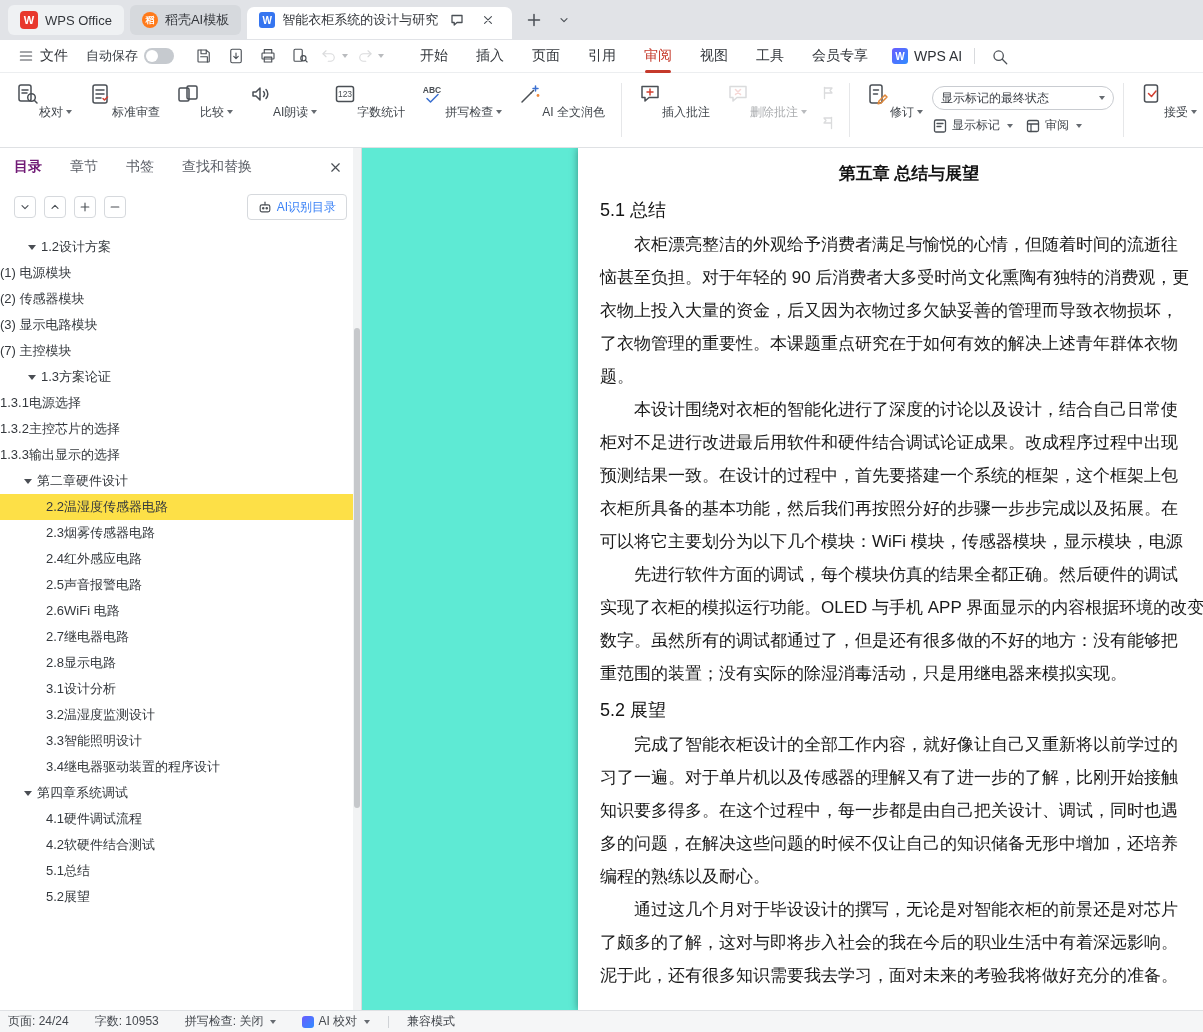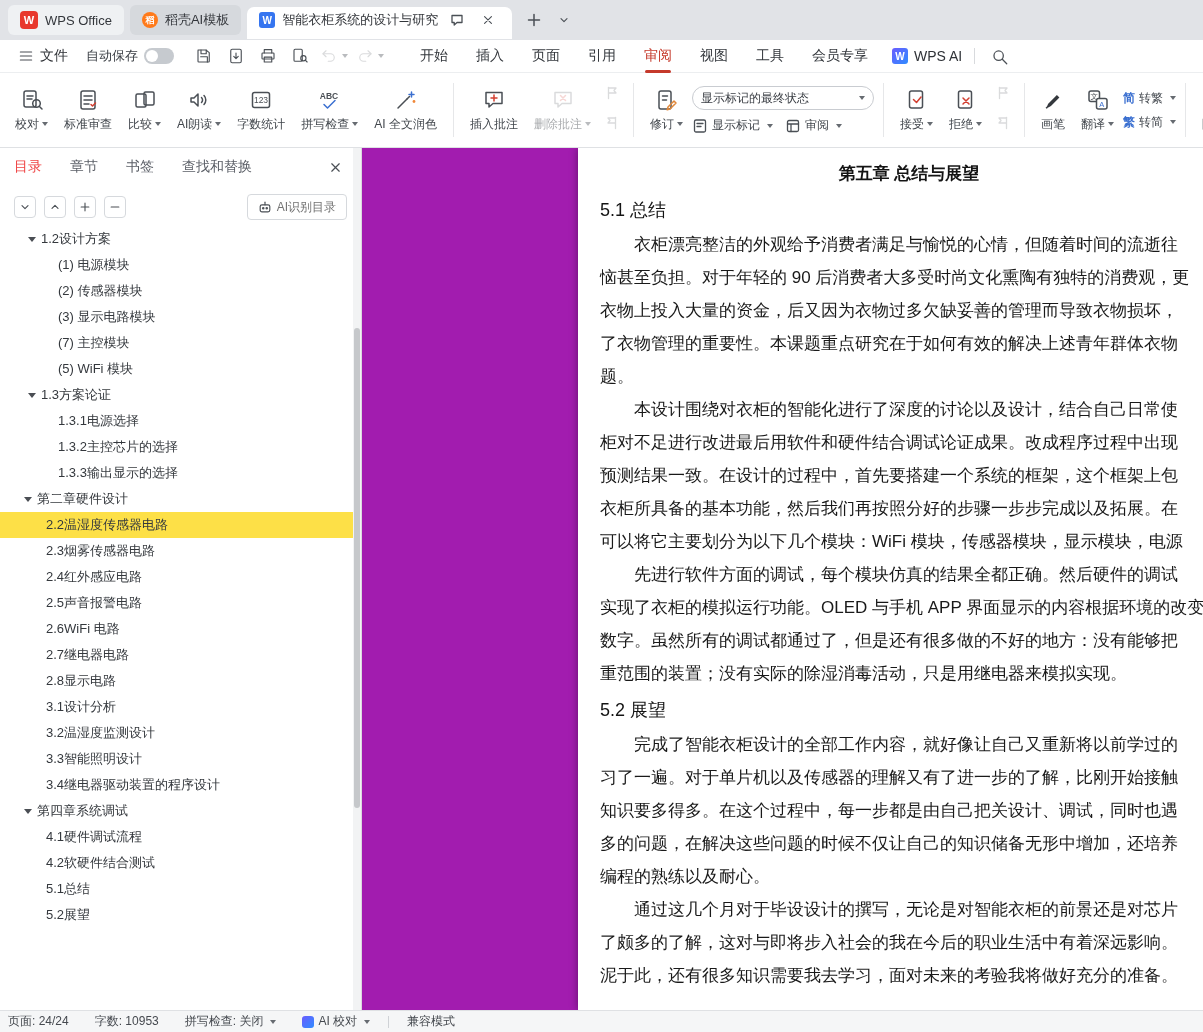--- a/index.html
+++ b/index.html
@@ -35,55 +35,55 @@
   .menu-tabs{display:flex;align-items:center;margin-left:14px;height:33px}
   .menu-tab{position:relative;height:33px;display:flex;align-items:center;padding:0 14px;font-size:14px;color:#33373c;cursor:default}
   .menu-tab[data-active="true"]{color:#c5392b}
   .menu-tab[data-active="true"]::after{content:"";position:absolute;left:15px;right:15px;bottom:0;height:3px;background:#c5392b;border-radius:2px}
   .wpsai{display:flex;align-items:center;gap:6px;font-size:14px;color:#2f3237;margin-left:10px}
   .vsep{width:1px;height:16px;background:#d8dadd;margin:0 12px}
   .cdn{display:inline-block;width:0;height:0;border-left:3.5px solid transparent;border-right:3.5px solid transparent;border-top:4px solid #666b71;margin-left:3px}
 
   
   .ribbon{height:75px;background:#fff;border-bottom:1px solid #dfe1e4;display:flex;align-items:center;padding:0 8px;gap:2px;overflow:hidden;flex:0 0 auto;white-space:nowrap}
-  .rb-big{display:flex;flex-direction:column;align-items:center;justify-content:center;height:64px;padding:4px 7px;border-radius:4px;cursor:default;flex:0 0 auto}
+  .rb-big{display:flex;flex-direction:row;justify-content:center;height:64px;padding:4px 7px;border-radius:4px;cursor:default;flex:0 0 auto}
   .rb-label{font-size:12px;color:#41464c;margin-top:4px;display:flex;align-items:center}
   .rb-sep{width:1px;height:54px;background:#e6e7e9;margin:0 7px;flex:0 0 auto}
   .rb-col{display:flex;flex-direction:column;justify-content:center;gap:7px;flex:0 0 auto}
   .rb-combo{width:182px;height:24px;border:1px solid #c9ccd1;border-radius:12px;display:flex;align-items:center;justify-content:space-between;padding:0 8px;font-size:12px;color:#3a3e44;background:#fff}
   .rb-smallrow{display:flex;align-items:center;gap:12px}
   .rb-small{display:flex;align-items:center;gap:4px;font-size:12px;color:#41464c;cursor:default}
   .rb-flags{display:flex;flex-direction:column;justify-content:center;gap:10px;padding:0 4px;flex:0 0 auto}
   .mini-char{font-size:12px;font-weight:bold;color:#3a6fd0}
 
   
   .bodyarea{flex:1 1 auto;display:flex;overflow:hidden}
   .sidebar{width:362px;flex:0 0 auto;background:#fff;border-right:1px solid #d8dadd;position:relative;overflow:hidden}
   .sb-tabs{height:38px;display:flex;align-items:center;padding:0 14px;gap:0}
   .sb-tab{font-size:14px;color:#5a5e66;margin-right:28px;cursor:default}
-  .sb-tab[data-active="true"]{color:#ef4444;font-weight:normal}
+  .sb-tab[data-active="true"]{color:#701a75;font-weight:bold}
   .sb-close{margin-left:auto}
   .sb-toolbar{display:flex;align-items:center;padding:8px 14px 6px 14px;gap:8px}
   .sq-btn{width:22px;height:22px;border:1px solid #d6d9dd;border-radius:4px;display:flex;align-items:center;justify-content:center;background:#fff;cursor:default}
-  .ai-toc-btn{margin-left:auto;display:flex;align-items:center;gap:5px;border:1px solid #d6d9dd;border-radius:4px;height:26px;padding:0 10px;font-size:12px;color:#737373;background:#fff;cursor:default}
-  .toc{margin-top:0}
+  .ai-toc-btn{margin-left:auto;display:flex;align-items:center;gap:5px;border:1px solid #d6d9dd;border-radius:4px;height:26px;padding:0 10px;font-size:12px;color:#3b82f6;background:#fff;cursor:default}
+  .toc{margin-top:8px}
   .toc-row{display:flex;align-items:center;height:26px;font-size:13px;color:#34383d;cursor:default;padding-right:14px}
   .toc-row[data-level="1"]{padding-left:24px}
   .toc-row[data-level="2"]{padding-left:28px}
   .toc-row[data-level="3"]{padding-left:46px}
-  .toc-row[data-level="4"]{padding-left:58px}
+  .toc-row[data-level="4"]{}
   .toc-row[data-selected="true"]{background:#fde047}
   .caret{display:none;width:0;height:0;border-left:4px solid transparent;border-right:4px solid transparent;border-top:5px solid #4a4e54;margin-right:5px}
   .toc-row[data-caret="true"] .caret{display:inline-block}
   .toc-label{white-space:nowrap;overflow:hidden;text-overflow:ellipsis}
   .sb-scroll{position:absolute;right:0;top:0;bottom:0;width:8px;background:#f2f3f4}
   .sb-thumb{position:absolute;left:1px;width:6px;top:180px;height:480px;border-radius:3px;background:#c6c8cb}
 
   
-  .canvas{flex:1 1 auto;background:#a21caf;position:relative;overflow:hidden}
+  .canvas{flex:1 1 auto;background:#5eead4;position:relative;overflow:hidden}
   .page{position:absolute;left:216px;top:0;bottom:0;width:660px;background:#fff;box-shadow:0 0 8px rgba(0,0,0,.4);padding:10px 20px 0 22px;overflow:hidden;font-family:"Liberation Serif","DejaVu Serif",serif}
   .doc-title{font-family:"Liberation Sans","DejaVu Sans",sans-serif;font-weight:bold;font-size:17px;color:#141414;text-align:center;height:32px;line-height:32px}
   .doc-h2{font-size:18px;color:#141414;height:36px;line-height:36px;margin-top:2px}
   .doc-line{font-size:17px;color:#191919;height:33px;line-height:33px;white-space:nowrap}
   .doc-line[data-indent="true"]{padding-left:34px}
 
   
   .statusbar{height:22px;background:#f5f6f7;border-top:1px solid #dfe1e4;display:flex;align-items:center;padding:0 8px;gap:26px;font-size:12px;color:#45494f;flex:0 0 auto}
   .sb-item{display:flex;align-items:center;gap:4px;cursor:default}
   .sb-div{width:1px;height:12px;background:#cfd2d6;margin:0 -8px}
@@ -514,24 +514,20 @@
           <div class="toc-row" data-level="4">
 
             <span class="toc-label">(3) 显示电路模块</span>
           </div>
 
           <div class="toc-row" data-level="4">
 
             <span class="toc-label">(7) 主控模块</span>
           </div>
 
-          <div class="toc-row" data-level="4">
-
-            <span class="toc-label">(5) WiFi 模块</span>
-          </div>
 
           <div class="toc-row" data-level="2" data-caret="true">
             <span class="caret"></span>
             <span class="toc-label">1.3方案论证</span>
           </div>
 
           <div class="toc-row" data-level="4">
 
             <span class="toc-label">1.3.1电源选择</span>
           </div>

